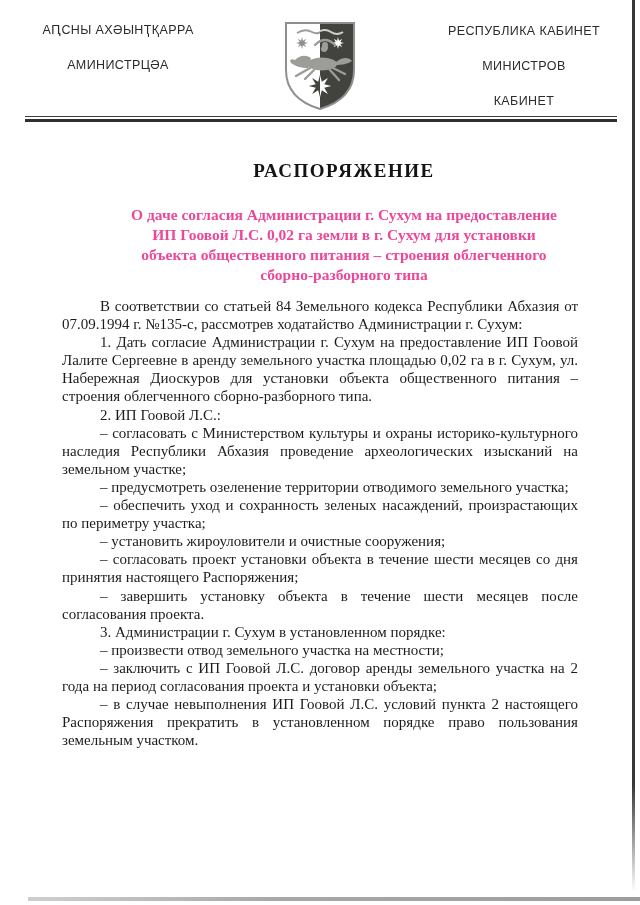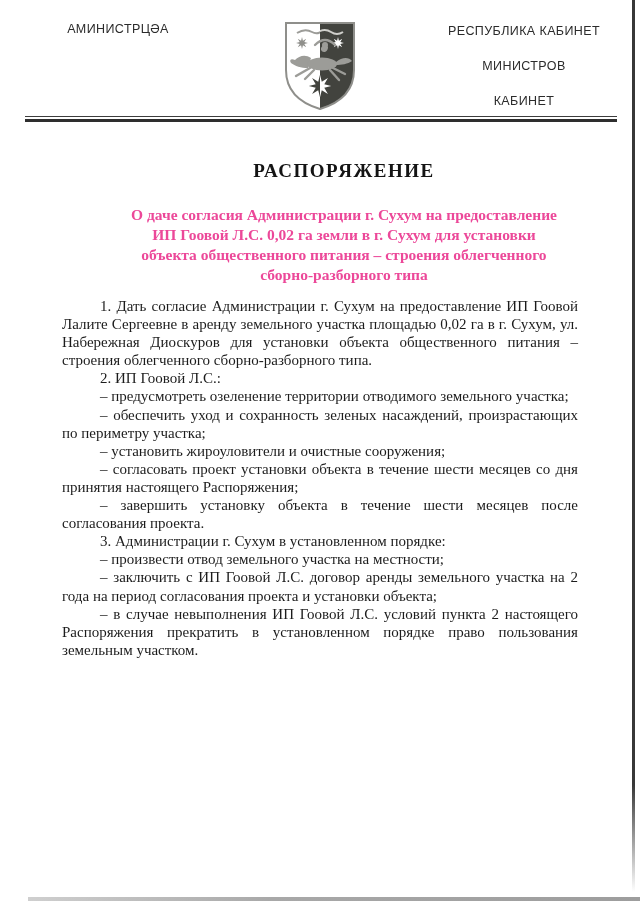--- a/index.html
+++ b/index.html
@@ -63,20 +63,21 @@
     position:absolute;left:28px;top:897px;width:612px;height:4px;
     background:linear-gradient(to right,#cfcfcf,#a8a8a8 40%,#9d9d9d);
   }
 </style>
 </head>
 <body>
 
 <div class="page">
 
   <div class="hdr-block hdr-left">
+    <div class="hline">АԤСНЫ АХӘЫНҬҚАРРА</div>
     <div class="hline">АМИНИСТРЦӘА</div>
   </div>
 
   <svg class="emblem" viewBox="0 0 78 92" aria-hidden="true">
     <defs>
       <path id="star8" d="M7,0 L2.68,1.11 L4.95,4.95 L1.11,2.68 L0,7 L-1.11,2.68 L-4.95,4.95 L-2.68,1.11 L-7,0 L-2.68,-1.11 L-4.95,-4.95 L-1.11,-2.68 L0,-7 L1.11,-2.68 L4.95,-4.95 L2.68,-1.11 Z"></path>
       <clipPath id="cl-shield">
           <path d="M5,3 H73 V50 C73,72 59,83 39,89 C19,83 5,72 5,50 Z"></path>
         </clipPath>
       <clipPath id="cl-left">
@@ -138,22 +139,24 @@
       <div class="doc-title">РАСПОРЯЖЕНИЕ</div>
       <div class="doc-subject">
         <div>О даче согласия Администрации г. Сухум на предоставление</div>
         <div>ИП Гоовой Л.С. 0,02 га земли в г. Сухум для установки</div>
         <div>объекта общественного питания – строения облегченного</div>
         <div>сборно-разборного типа</div>
       </div>
     </div>
 
     <div class="paragraphs">
+      <p>В соответствии со статьей 84 Земельного кодекса Республики Абхазия от 07.09.1994 г. №135-с, рассмотрев ходатайство Администрации г. Сухум:</p>
       <p class="gap-before">1. Дать согласие Администрации г. Сухум на предоставление ИП Гоовой Лалите Сергеевне в аренду земельного участка площадью 0,02 га в г. Сухум, ул. Набережная Диоскуров для установки объекта общественного питания – строения облегченного сборно-разборного типа.</p>
       <p>2. ИП Гоовой Л.С.:</p>
+      <p>– согласовать с Министерством культуры и охраны историко-культурного наследия Республики Абхазия проведение археологических изысканий на земельном участке;</p>
       <p>– предусмотреть озеленение территории отводимого земельного участка;</p>
       <p>– обеспечить уход и сохранность зеленых насаждений, произрастающих по периметру участка;</p>
       <p>– установить жироуловители и очистные сооружения;</p>
       <p>– согласовать проект установки объекта в течение шести месяцев со дня принятия настоящего Распоряжения;</p>
       <p>– завершить установку объекта в течение шести месяцев после согласования проекта.</p>
       <p>3. Администрации г. Сухум в установленном порядке:</p>
       <p>– произвести отвод земельного участка на местности;</p>
       <p>– заключить с ИП Гоовой Л.С. договор аренды земельного участка на 2 года на период согласования проекта и установки объекта;</p>
       <p>– в случае невыполнения ИП Гоовой Л.С. условий пункта 2 настоящего Распоряжения прекратить в установленном порядке право пользования земельным участком.</p>
     </div>

